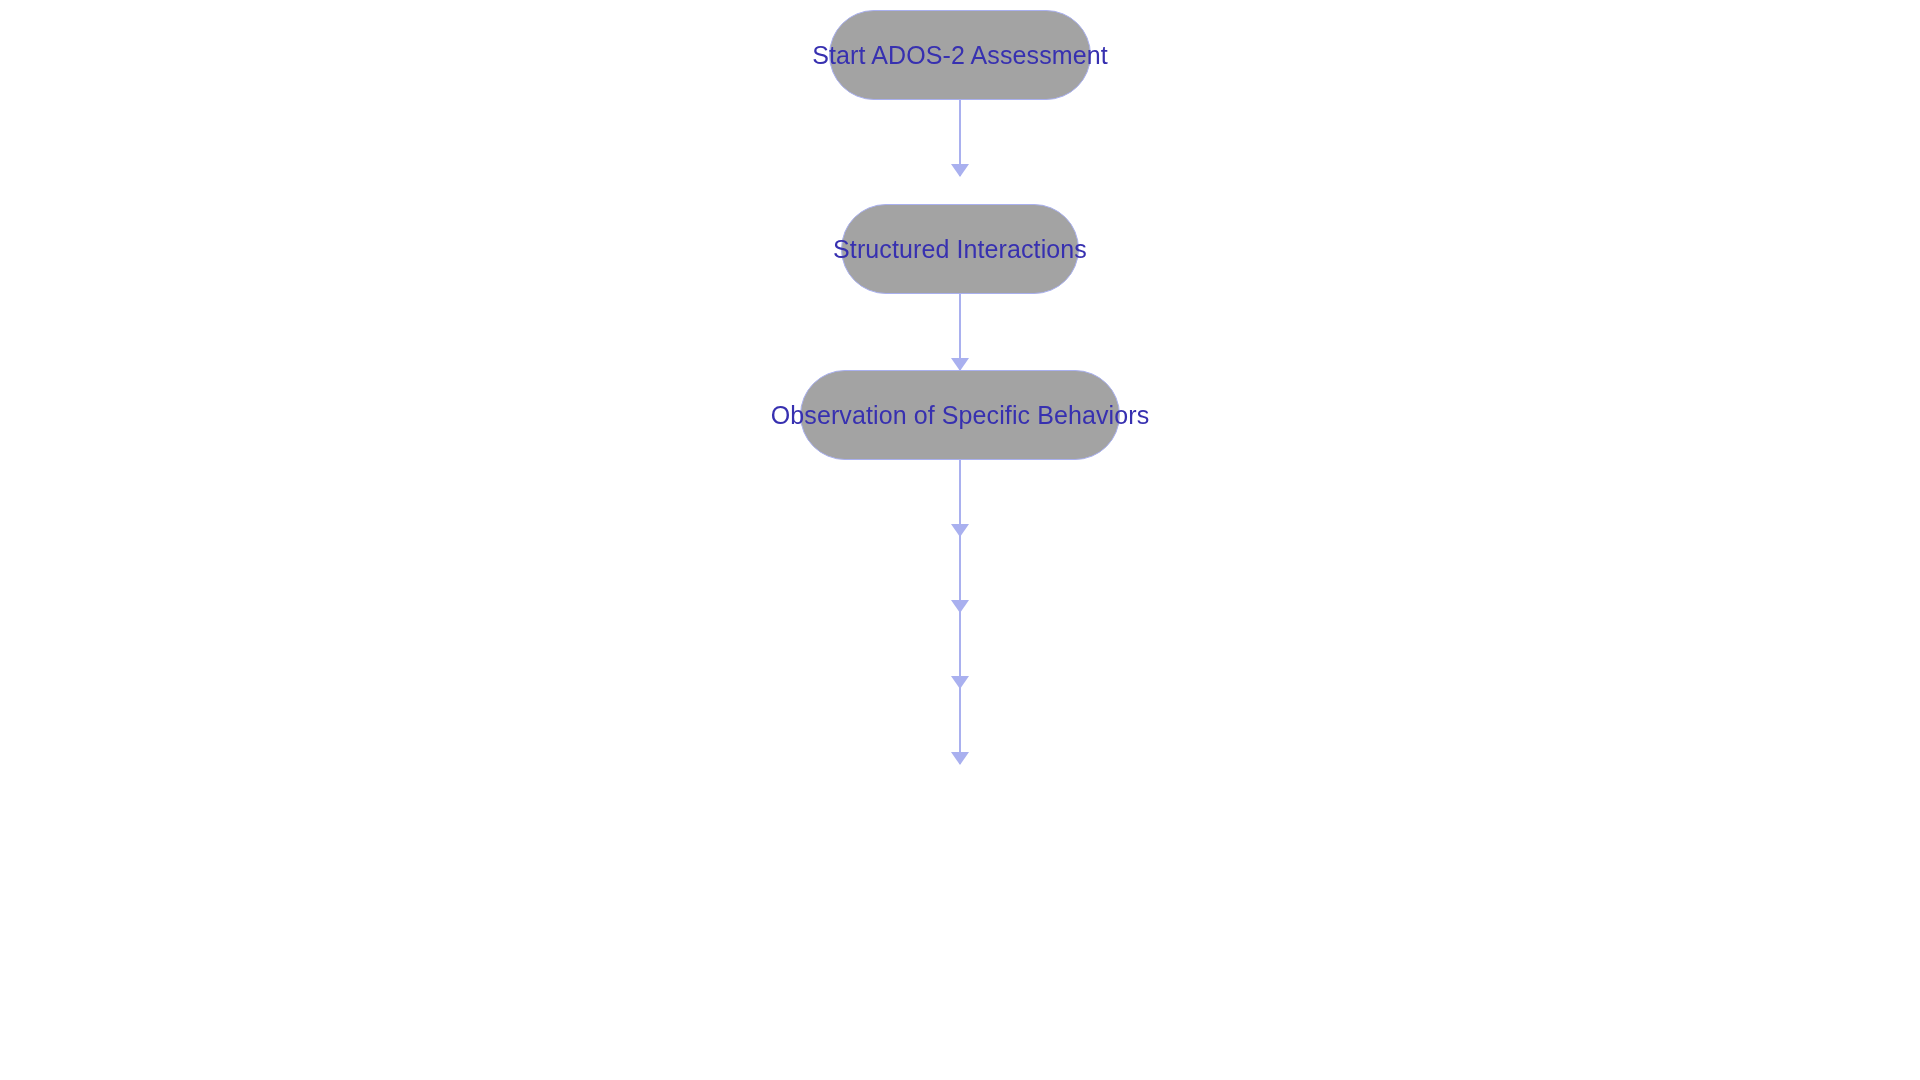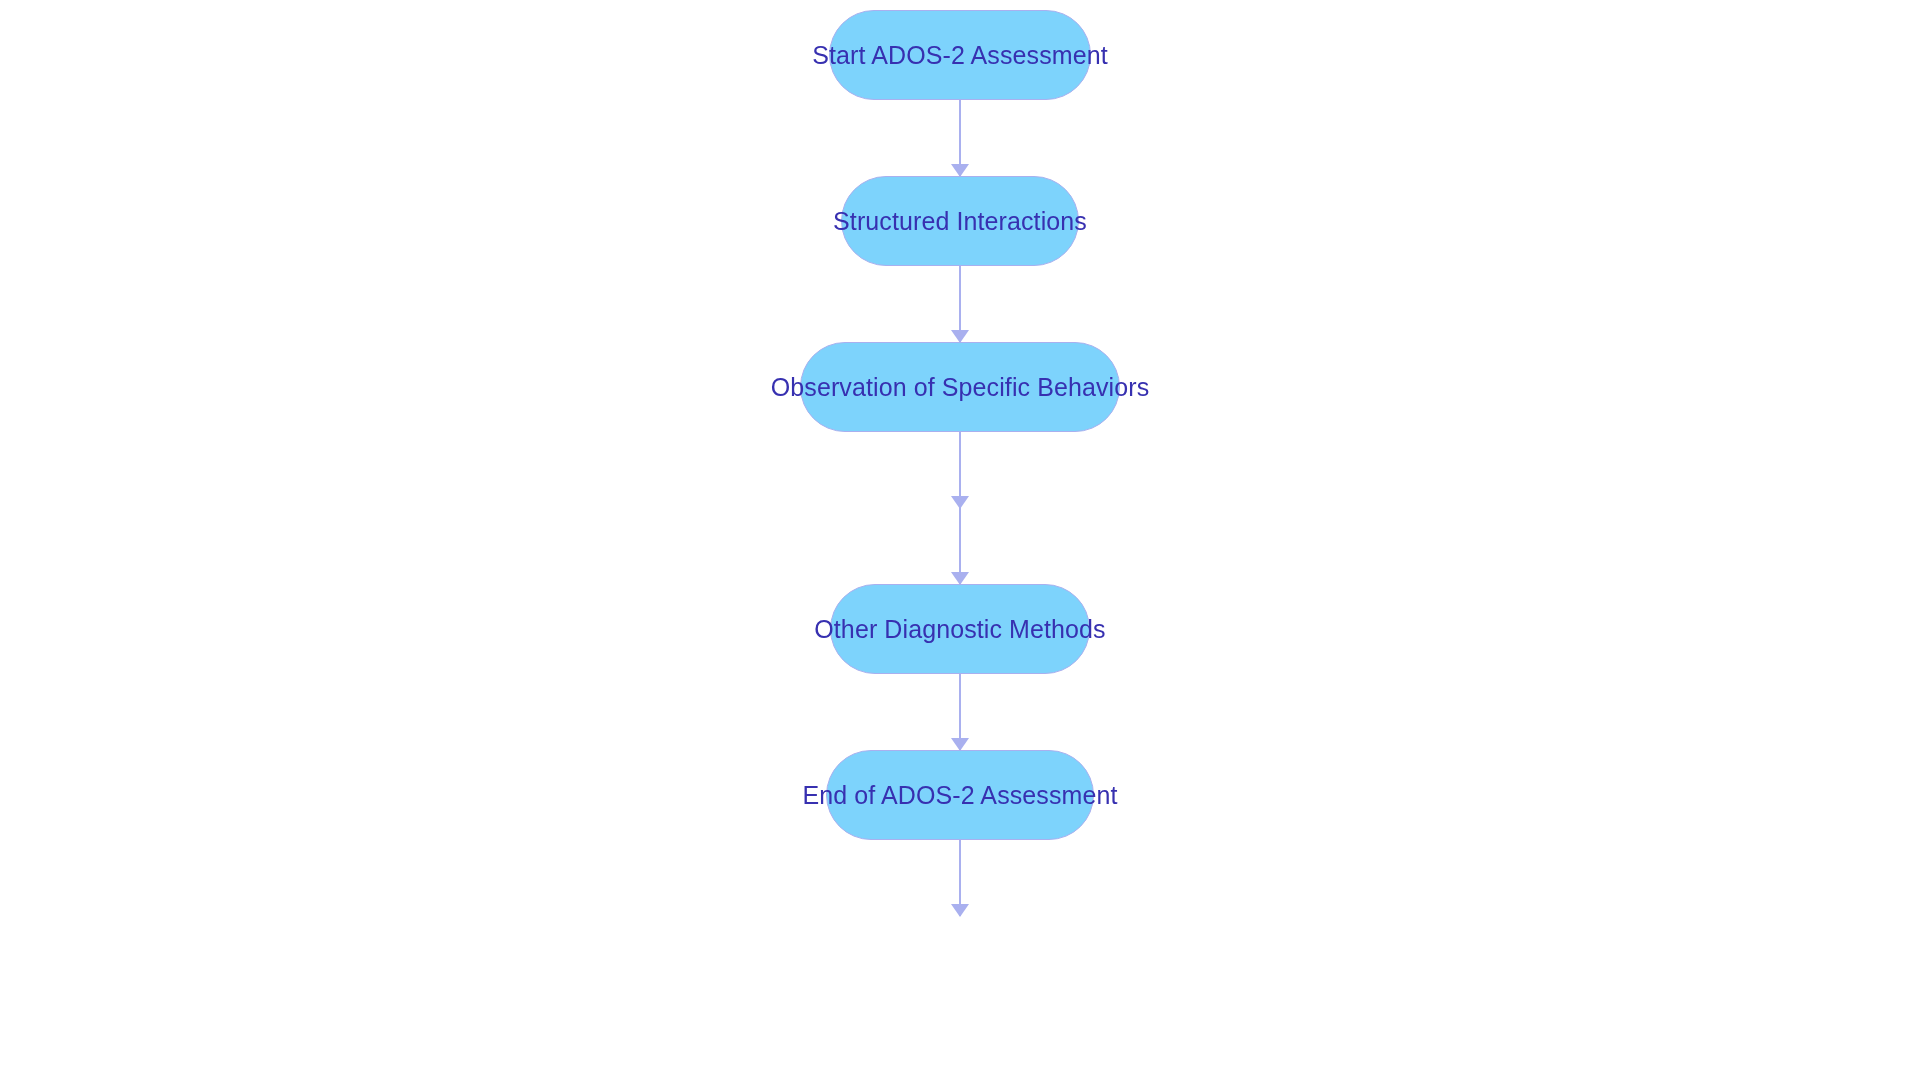--- a/index.html
+++ b/index.html
@@ -19,21 +19,21 @@
     width: 1920px;
     height: 1080px;
     display: flex;
     flex-direction: column;
     align-items: center;
   }
 
   .node {
     box-sizing: border-box;
     height: 90px;
-    background: #7dd3fc;
+    background: #a3a3a3;
     border: 1.6px solid #a9b0ef;
     border-radius: 45px;
     display: flex;
     align-items: center;
     justify-content: center;
     padding: 0 34px;
     white-space: nowrap;
   }
 
   .node-label {
@@ -77,21 +77,21 @@
 
   <div class="node" style="width:262px;margin-top:10px;">
     <span class="node-label">Start ADOS-2 Assessment</span>
   </div>
 
   <div class="connector" style="height:76px;">
     <div class="connector-line"></div>
     <div class="connector-arrow"></div>
   </div>
 
-  <div class="node" style="width:238px;">
+  <div class="node" style="width:238px;margin-top:28px;">
     <span class="node-label">Structured Interactions</span>
   </div>
 
   <div class="connector" style="height:76px;">
     <div class="connector-line"></div>
     <div class="connector-arrow"></div>
   </div>
 
   <div class="node" style="width:320px;text-align:center;">
     <span class="node-label">Observation of Specific Behaviors</span>
@@ -101,32 +101,26 @@
     <div class="connector-line"></div>
     <div class="connector-arrow"></div>
   </div>
 
 
   <div class="connector" style="height:76px;">
     <div class="connector-line"></div>
     <div class="connector-arrow"></div>
   </div>
 
-  <div class="node" style="width:260px;">
-    <span class="node-label">Other Diagnostic Methods</span>
-  </div>
 
   <div class="connector" style="height:76px;">
     <div class="connector-line"></div>
     <div class="connector-arrow"></div>
   </div>
 
-  <div class="node" style="width:268px;">
-    <span class="node-label">End of ADOS-2 Assessment</span>
-  </div>
 
   <div class="connector" style="height:76px;">
     <div class="connector-line"></div>
     <div class="connector-arrow"></div>
   </div>
 
 
 </div>
 
 </body></html>

